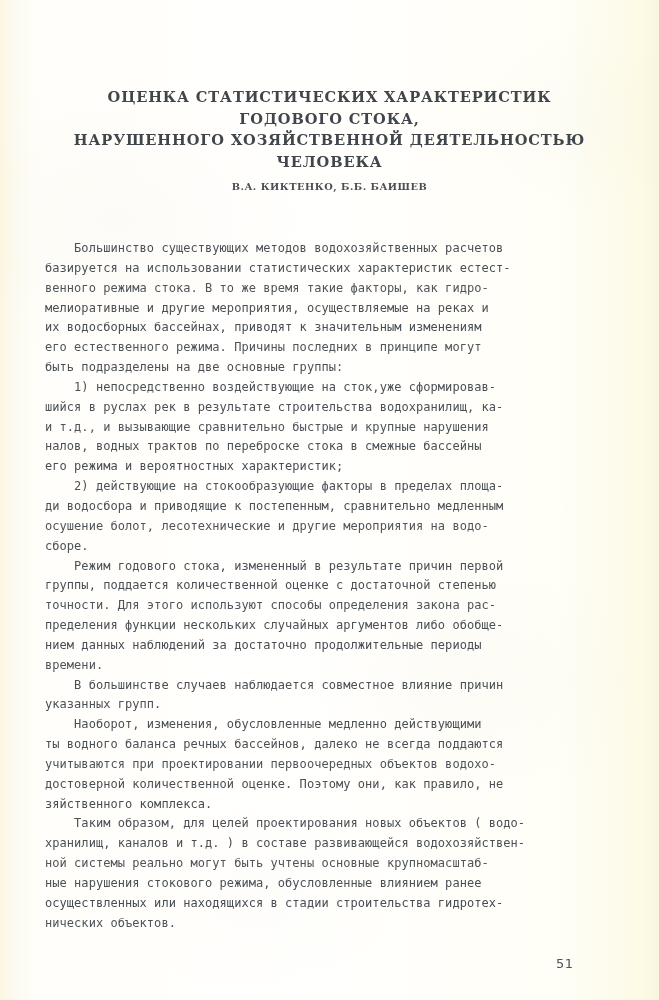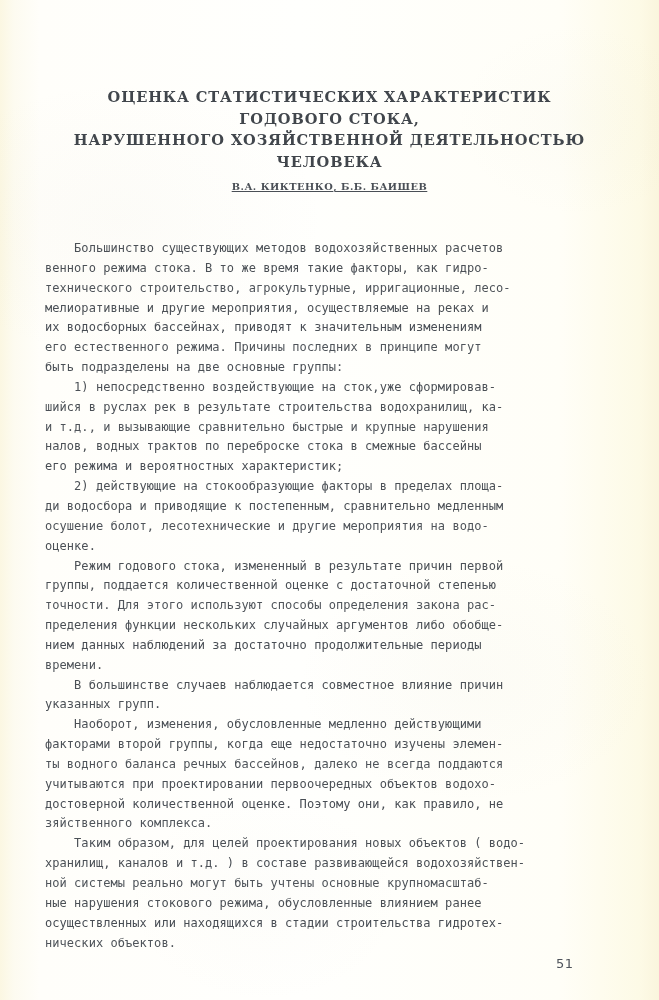--- a/index.html
+++ b/index.html
@@ -72,21 +72,20 @@
     position: absolute;
     left: 0;
     top: 181px;
     width: 659px;
     text-align: center;
     font-family: "DejaVu Serif", serif;
     font-weight: bold;
     font-size: 9.8px;
     letter-spacing: 0.5px;
     color: #4a4f56;
-    text-decoration: underline;
   }
 
   
   .body-block {
     position: absolute;
     left: 45px;
     top: 239px;
     width: 572px;
   }
   .para {
@@ -134,60 +133,59 @@
       <div class="title-line">НАРУШЕННОГО ХОЗЯЙСТВЕННОЙ ДЕЯТЕЛЬНОСТЬЮ</div>
       <div class="title-line">ЧЕЛОВЕКА</div>
     </div>
 
     <div class="authors">В.А. КИКТЕНКО, Б.Б. БАИШЕВ</div>
 
     <div class="body-block">
 
       <p class="para">
         <span class="ln">    Большинство существующих методов водохозяйственных расчетов</span>
+        <span class="ln">базируется на использовании статистических характеристик естест-</span>
         <span class="ln">венного режима стока. В то же время такие факторы, как гидро-</span>
-        <span class="ln">технического строительство, агрокультурные, ирригационные, лесо-</span>
         <span class="ln">мелиоративные и другие мероприятия, осуществляемые на реках и</span>
         <span class="ln">их водосборных бассейнах, приводят к значительным изменениям</span>
         <span class="ln">его естественного режима. Причины последних в принципе могут</span>
         <span class="ln">быть подразделены на две основные группы:</span>
       </p>
 
       <p class="para">
         <span class="ln">    1) непосредственно воздействующие на сток,уже сформировав-</span>
         <span class="ln">шийся в руслах рек в результате строительства водохранилищ, ка-</span>
         <span class="ln">и т.д., и вызывающие сравнительно быстрые и крупные нарушения</span>
         <span class="ln">налов, водных трактов по переброске стока в смежные бассейны</span>
         <span class="ln">его режима и вероятностных характеристик;</span>
       </p>
 
       <p class="para">
         <span class="ln">    2) действующие на стокообразующие факторы в пределах площа-</span>
         <span class="ln">ди водосбора и приводящие к постепенным, сравнительно медленным</span>
         <span class="ln">осушение болот, лесотехнические и другие мероприятия на водо-</span>
-        <span class="ln">оценке.</span>
+        <span class="ln">сборе.</span>
       </p>
 
       <p class="para">
         <span class="ln">    Режим годового стока, измененный в результате причин первой</span>
         <span class="ln">группы, поддается количественной оценке с достаточной степенью</span>
         <span class="ln">точности. Для этого используют способы определения закона рас-</span>
         <span class="ln">пределения функции нескольких случайных аргументов либо обобще-</span>
         <span class="ln">нием данных наблюдений за достаточно продолжительные периоды</span>
         <span class="ln">времени.</span>
       </p>
 
       <p class="para">
         <span class="ln">    В большинстве случаев наблюдается совместное влияние причин</span>
         <span class="ln">указанных групп.</span>
       </p>
 
       <p class="para">
         <span class="ln">    Наоборот, изменения, обусловленные медленно действующими</span>
-        <span class="ln">факторами второй группы, когда еще недостаточно изучены элемен-</span>
         <span class="ln">ты водного баланса речных бассейнов, далеко не всегда поддаются</span>
         <span class="ln">учитываются при проектировании первоочередных объектов водохо-</span>
         <span class="ln">достоверной количественной оценке. Поэтому они, как правило, не</span>
         <span class="ln">зяйственного комплекса.</span>
       </p>
 
       <p class="para">
         <span class="ln">    Таким образом, для целей проектирования новых объектов ( водо-</span>
         <span class="ln">хранилищ, каналов и т.д. ) в составе развивающейся водохозяйствен-</span>
         <span class="ln">ной системы реально могут быть учтены основные крупномасштаб-</span>

